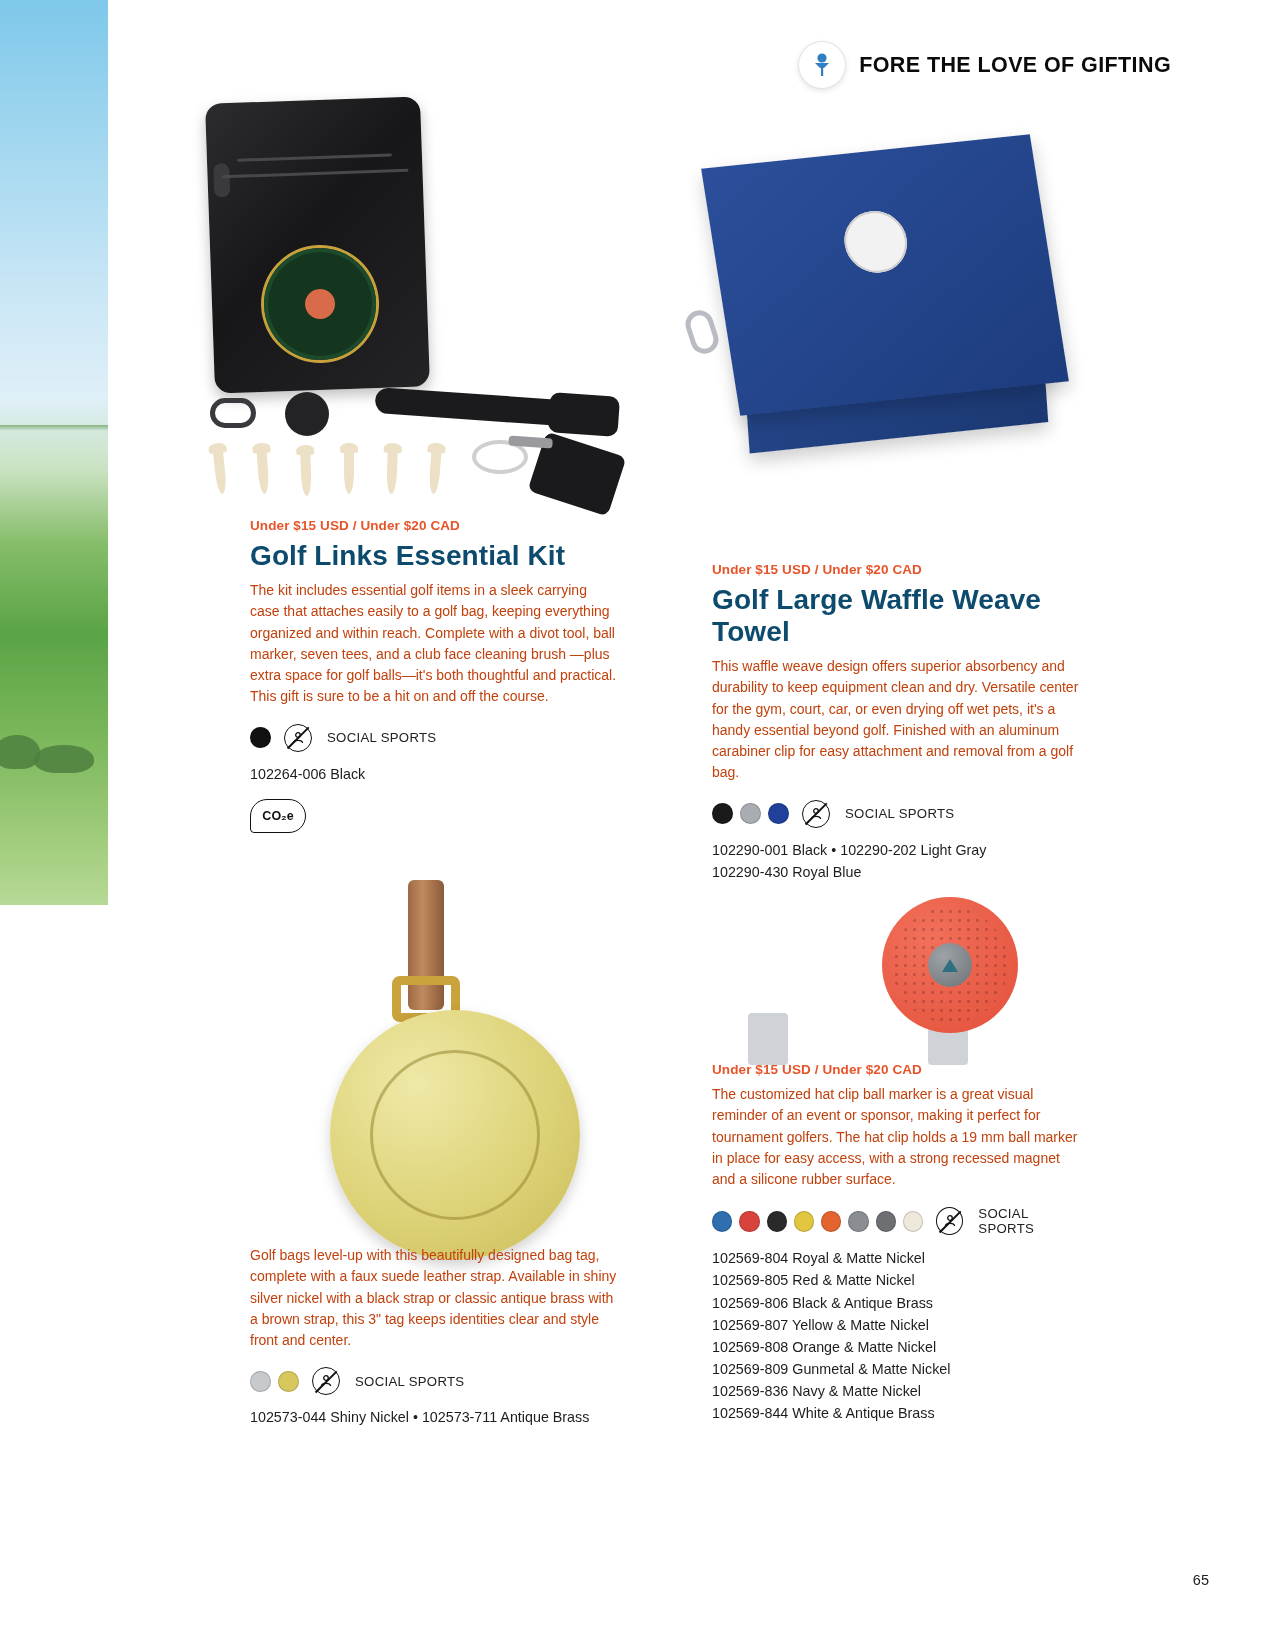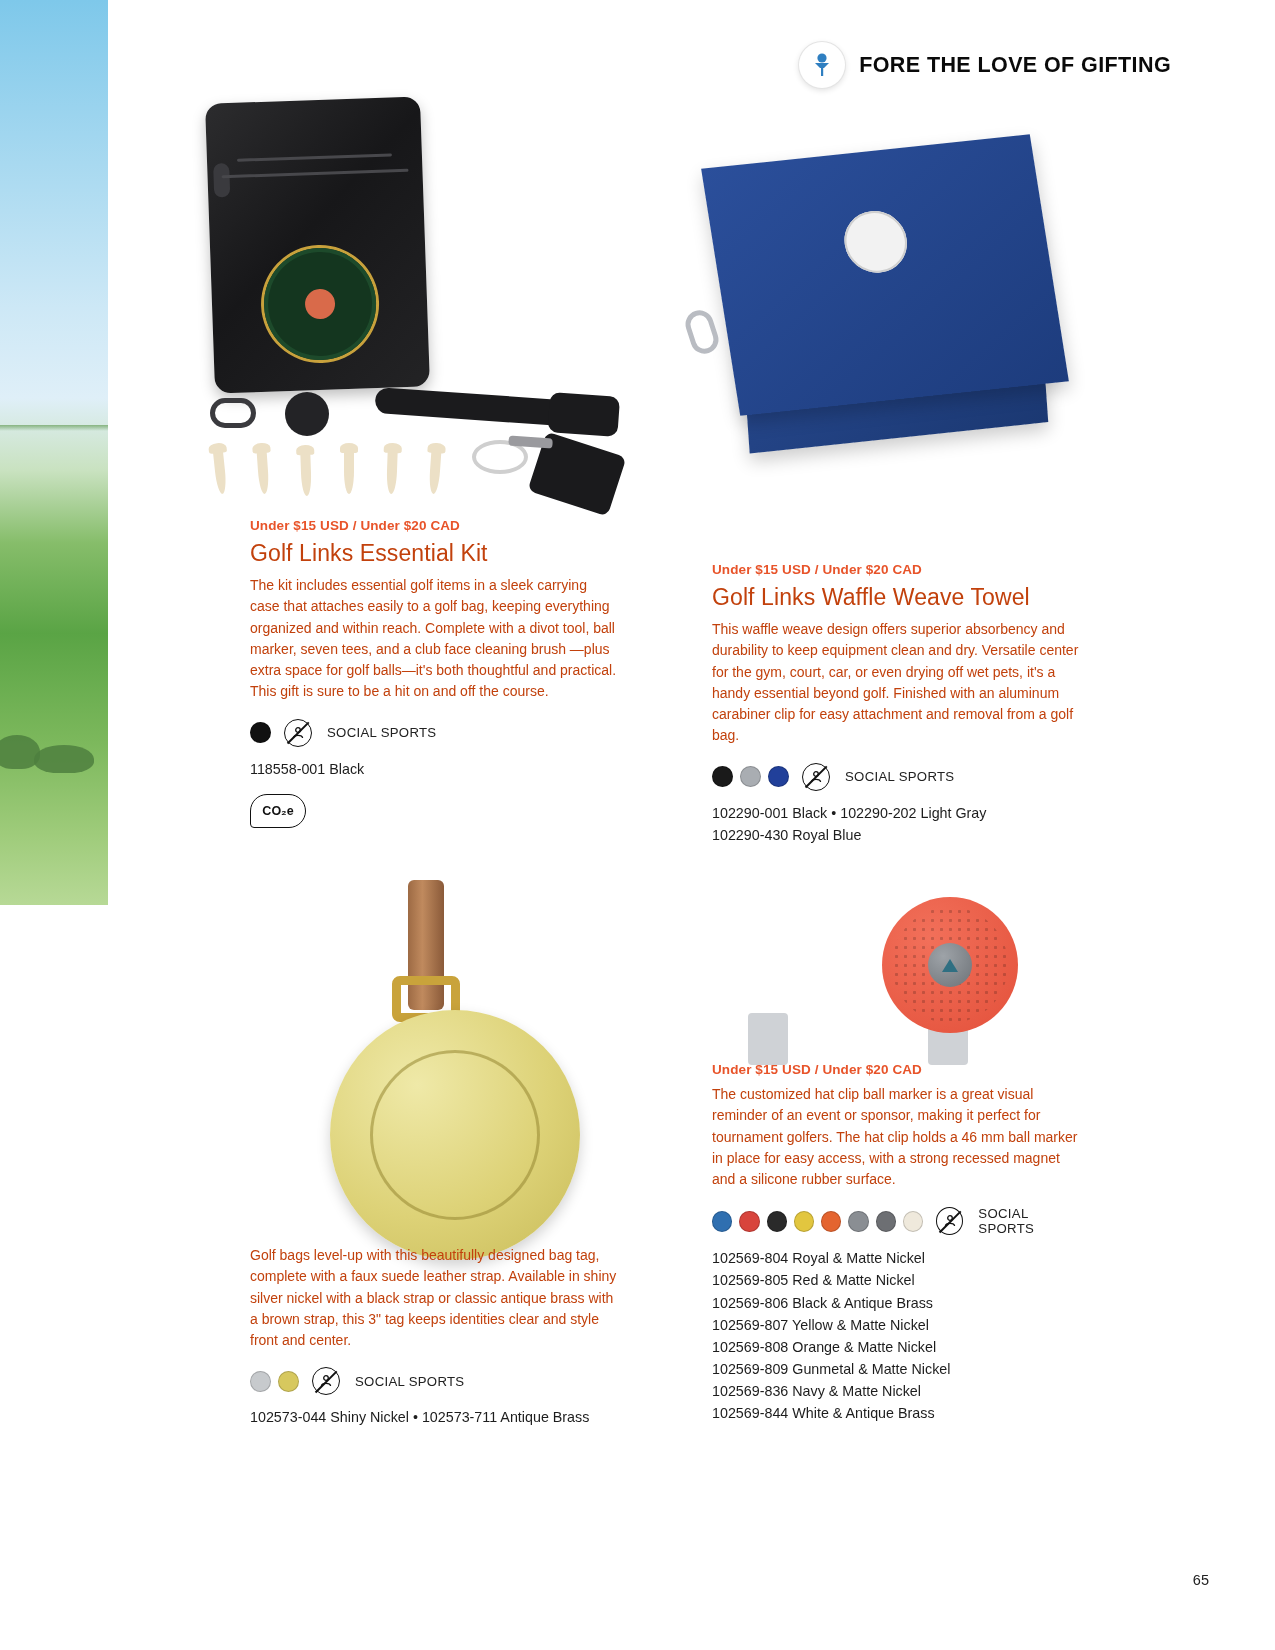--- a/index.html
+++ b/index.html
@@ -47,21 +47,21 @@
     font-size: 21.5px; font-weight: bold; letter-spacing: .4px; color: #0a0a0a;
   }
 
   
   .col { position: absolute; }
   .price-tag {
     color: #e8542a; font-size: 13.5px; font-weight: bold; letter-spacing: .1px;
     margin-bottom: 7px;
   }
   .prod-title {
-    font-size: 23px; font-weight: normal; color: #c2410c; letter-spacing: .1px;
+    font-size: 28px; font-weight: bold; color: #0c4a6e; letter-spacing: .1px;
     margin: 0 0 8px 0;
   }
   .prod-desc {
     font-size: 14px; line-height: 1.52; color: #c2410c; margin: 0;
   }
   .swatch-row {
     display: flex; align-items: center; gap: 7px; margin-top: 16px;
   }
   .swatch {
     width: 21px; height: 21px; border-radius: 50%;
@@ -294,36 +294,36 @@
     <span class="social-mark">
       <svg width="14" height="14" viewBox="0 0 14 14" aria-hidden="true">
         <circle cx="7" cy="4" r="2.3" fill="none" stroke="#111" stroke-width="1.3"></circle>
         <path d="M2.4 12 C2.8 8.4 11.2 8.4 11.6 12" fill="none" stroke="#111" stroke-width="1.3"></path>
       </svg>
       <span class="slash"></span>
     </span>
     <span class="social-label">SOCIAL SPORTS</span>
   </div>
   <div class="skus">
-    <div>118558-001 Black</div>
+    <div>102264-006 Black</div>
   </div>
   <div class="co2">CO₂e</div>
 </div>
 
 <div class="towel-wrap">
   <div class="towel back"></div>
   <div class="towel">
     <div class="logo"></div>
   </div>
   <div class="clip"></div>
 </div>
 
 <div class="col" style="left:712px; top:562px; width:372px;">
   <div class="price-tag">Under $15 USD / Under $20 CAD</div>
-  <h2 class="prod-title">Golf Links Waffle Weave Towel</h2>
+  <h2 class="prod-title">Golf Large Waffle Weave Towel</h2>
   <p class="prod-desc">This waffle weave design offers superior absorbency and durability to keep equipment clean and dry. Versatile center for the gym, court, car, or even drying off wet pets, it's a handy essential beyond golf. Finished with an aluminum carabiner clip for easy attachment and removal from a golf bag.</p>
   <div class="swatch-row">
     <span class="swatch" style="background:#1a1a1a"></span>
     <span class="swatch" style="background:#a9adb2"></span>
     <span class="swatch" style="background:#21409a"></span>
     <span class="social-mark">
       <svg width="14" height="14" viewBox="0 0 14 14" aria-hidden="true">
         <circle cx="7" cy="4" r="2.3" fill="none" stroke="#111" stroke-width="1.3"></circle>
         <path d="M2.4 12 C2.8 8.4 11.2 8.4 11.6 12" fill="none" stroke="#111" stroke-width="1.3"></path>
       </svg>
@@ -370,21 +370,21 @@
   <div class="orangedisc">
     <div class="dots"></div>
     <div class="center">
         <span class="tri"></span>
       </div>
   </div>
 </div>
 
 <div class="col" style="left:712px; top:1062px; width:372px;">
   <div class="price-tag">Under $15 USD / Under $20 CAD</div>
-  <p class="prod-desc">The customized hat clip ball marker is a great visual reminder of an event or sponsor, making it perfect for tournament golfers. The hat clip holds a 46 mm ball marker in place for easy access, with a strong recessed magnet and a silicone rubber surface.</p>
+  <p class="prod-desc">The customized hat clip ball marker is a great visual reminder of an event or sponsor, making it perfect for tournament golfers. The hat clip holds a 19 mm ball marker in place for easy access, with a strong recessed magnet and a silicone rubber surface.</p>
   <div class="swatch-row">
     <span class="swatch" style="background:#2f6fb0"></span>
     <span class="swatch" style="background:#d8443c"></span>
     <span class="swatch" style="background:#2a2a2a"></span>
     <span class="swatch" style="background:#e2c63f"></span>
     <span class="swatch" style="background:#e4642f"></span>
     <span class="swatch" style="background:#8a8e93"></span>
     <span class="swatch" style="background:#6d6f73"></span>
     <span class="swatch" style="background:#efe9dc"></span>
     <span class="social-mark">

